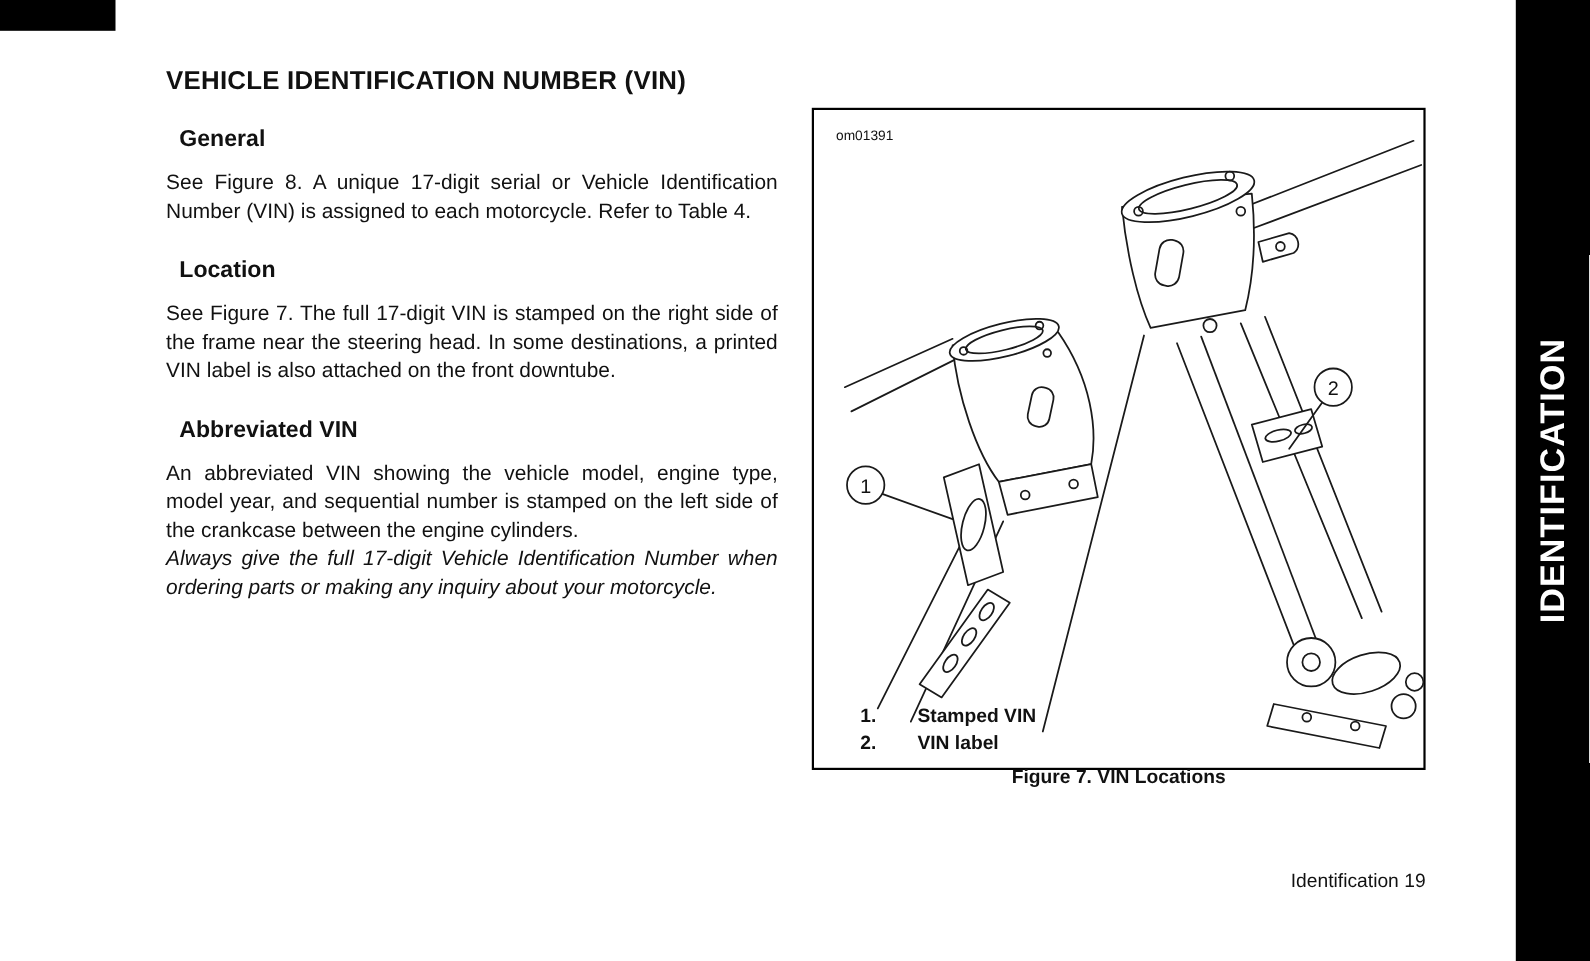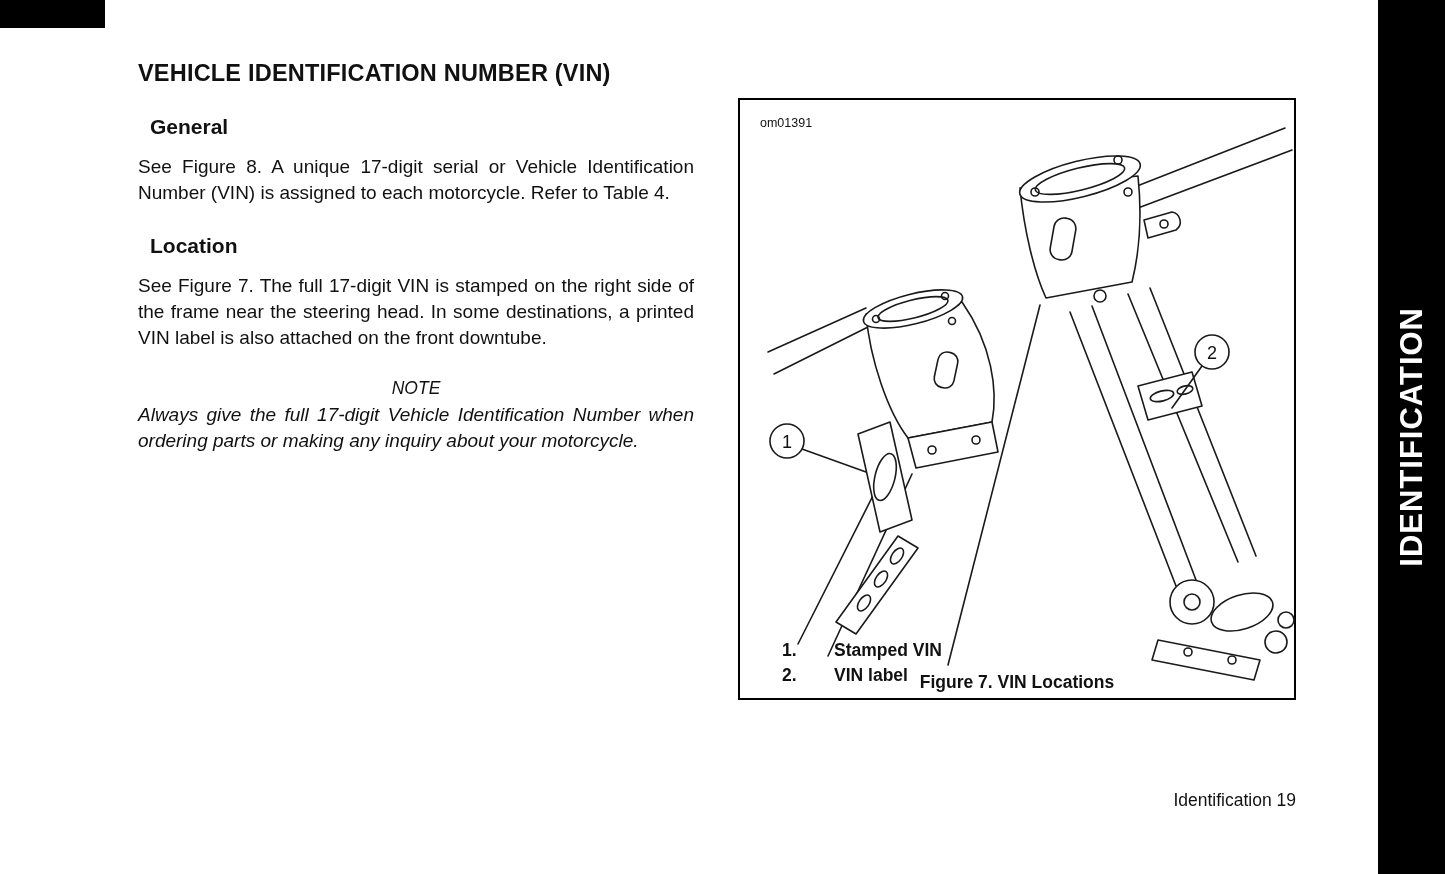--- a/index.html
+++ b/index.html
@@ -38,21 +38,21 @@
     font-size: 31px;
     letter-spacing: 1px;
     writing-mode: vertical-rl;
     transform: rotate(180deg);
     white-space: nowrap;
   }
 
   
   .content {
     position: absolute;
-    left: 138px;
+    left: 151px;
     top: 60px;
     width: 556px;
   }
   .doc-title {
     font-size: 23.5px;
     font-weight: bold;
     margin: 0 0 24px 0;
     letter-spacing: 0.2px;
   }
   .section-heading {
@@ -110,21 +110,21 @@
   .legend-row {
     display: flex;
     font-size: 17.5px;
     font-weight: bold;
     line-height: 25px;
   }
   .legend-num { width: 52px; }
   .figure-caption {
     position: absolute;
     left: 738px;
-    top: 672px;
+    top: 696px;
     width: 558px;
     text-align: center;
     font-size: 17.5px;
     font-weight: bold;
   }
 
   .page-footer {
     position: absolute;
     right: 149px;
     top: 790px;
@@ -148,23 +148,26 @@
     <div>
       <h2 class="section-heading">General</h2>
       <p class="body-text">See Figure 8. A unique 17-digit serial or Vehicle Identification Number (VIN) is assigned to each motorcycle. Refer to Table 4.</p>
     </div>
 
     <div>
       <h2 class="section-heading">Location</h2>
       <p class="body-text">See Figure 7. The full 17-digit VIN is stamped on the right side of the frame near the steering head. In some destinations, a printed VIN label is also attached on the front downtube.</p>
     </div>
 
-
-    <div>
-      <p class="note-label">NOTE</p>
+    <div>
+      <h2 class="section-heading">Abbreviated VIN</h2>
+      <p class="body-text">An abbreviated VIN showing the vehicle model, engine type, model year, and sequential number is stamped on the left side of the crankcase between the engine cylinders.</p>
+    </div>
+
+    <div>
       <p class="note-text">Always give the full 17-digit Vehicle Identification Number when ordering parts or making any inquiry about your motorcycle.</p>
     </div>
   </div>
 
   <div class="figure-box">
     <span class="figure-code">om01391</span>
 
     <svg class="figure-art" viewBox="0 0 558 602">
       <g stroke="#1a1a1a" stroke-width="1.6" fill="none" stroke-linecap="round" stroke-linejoin="round">
 

